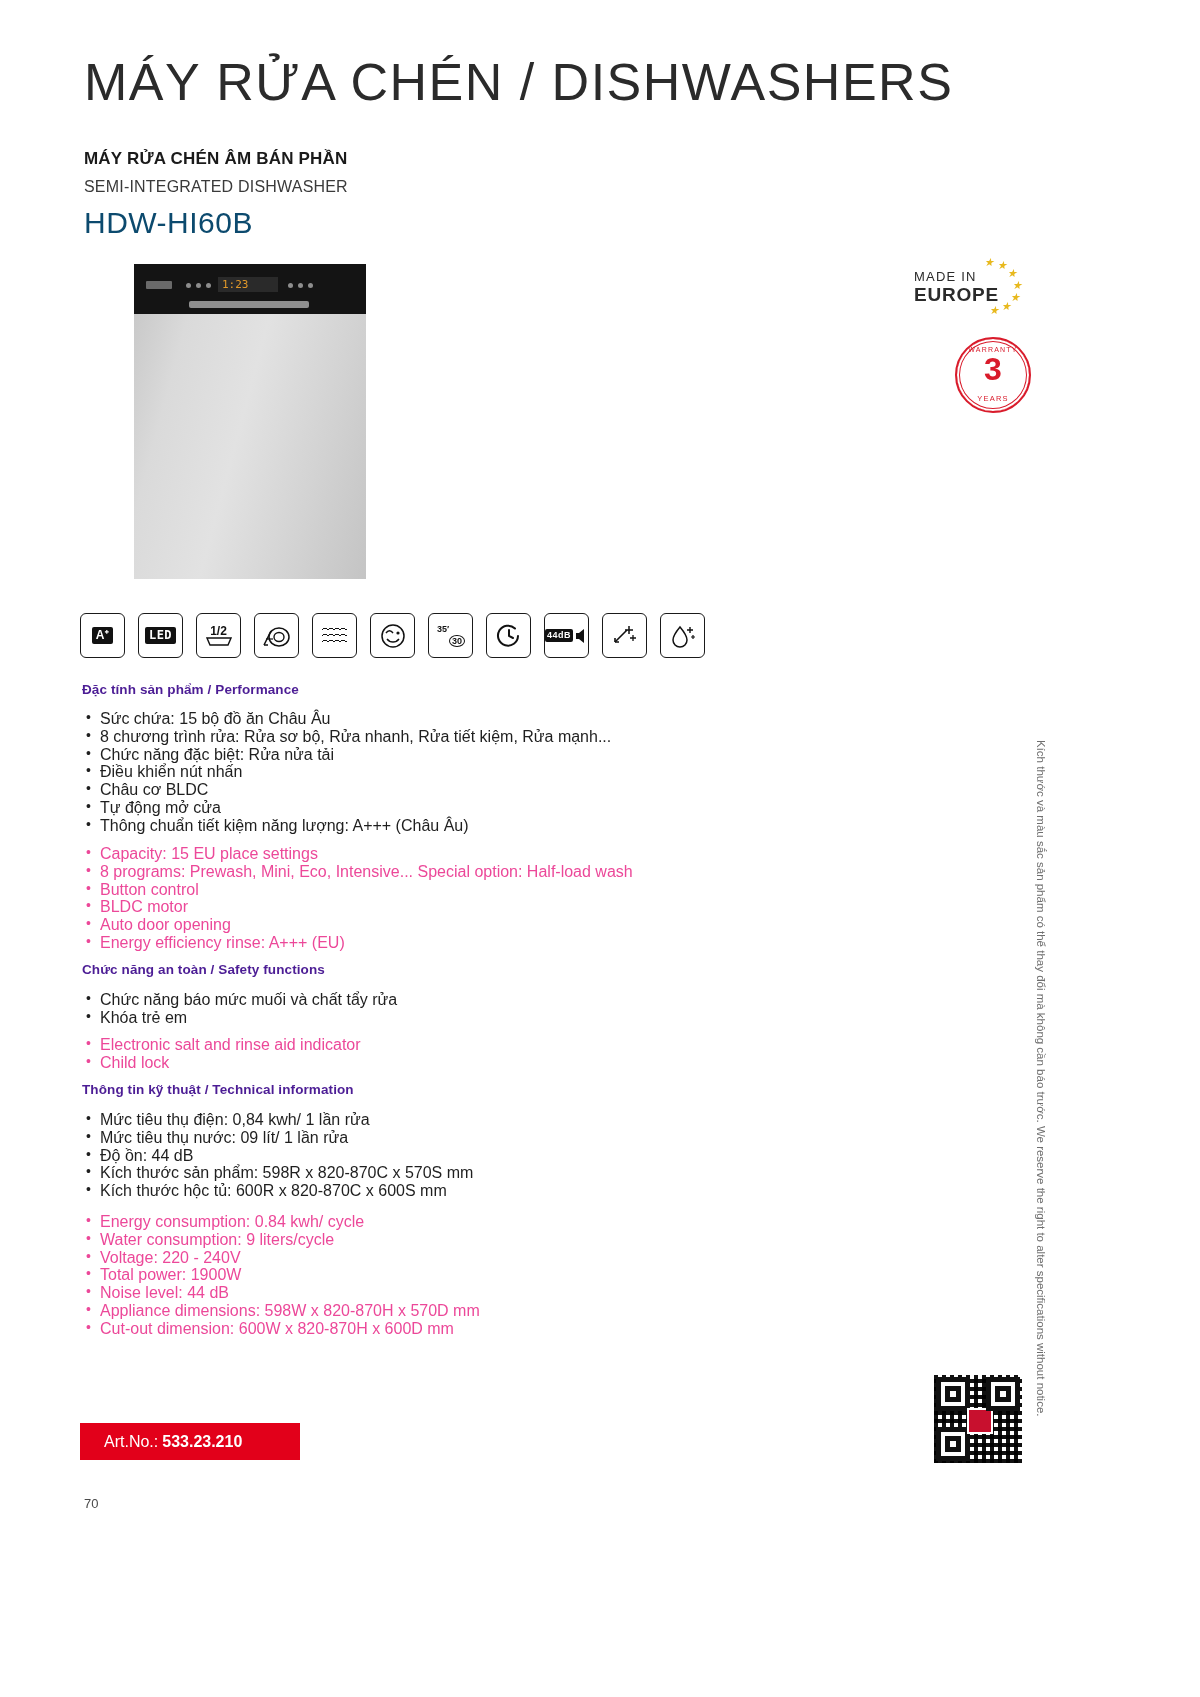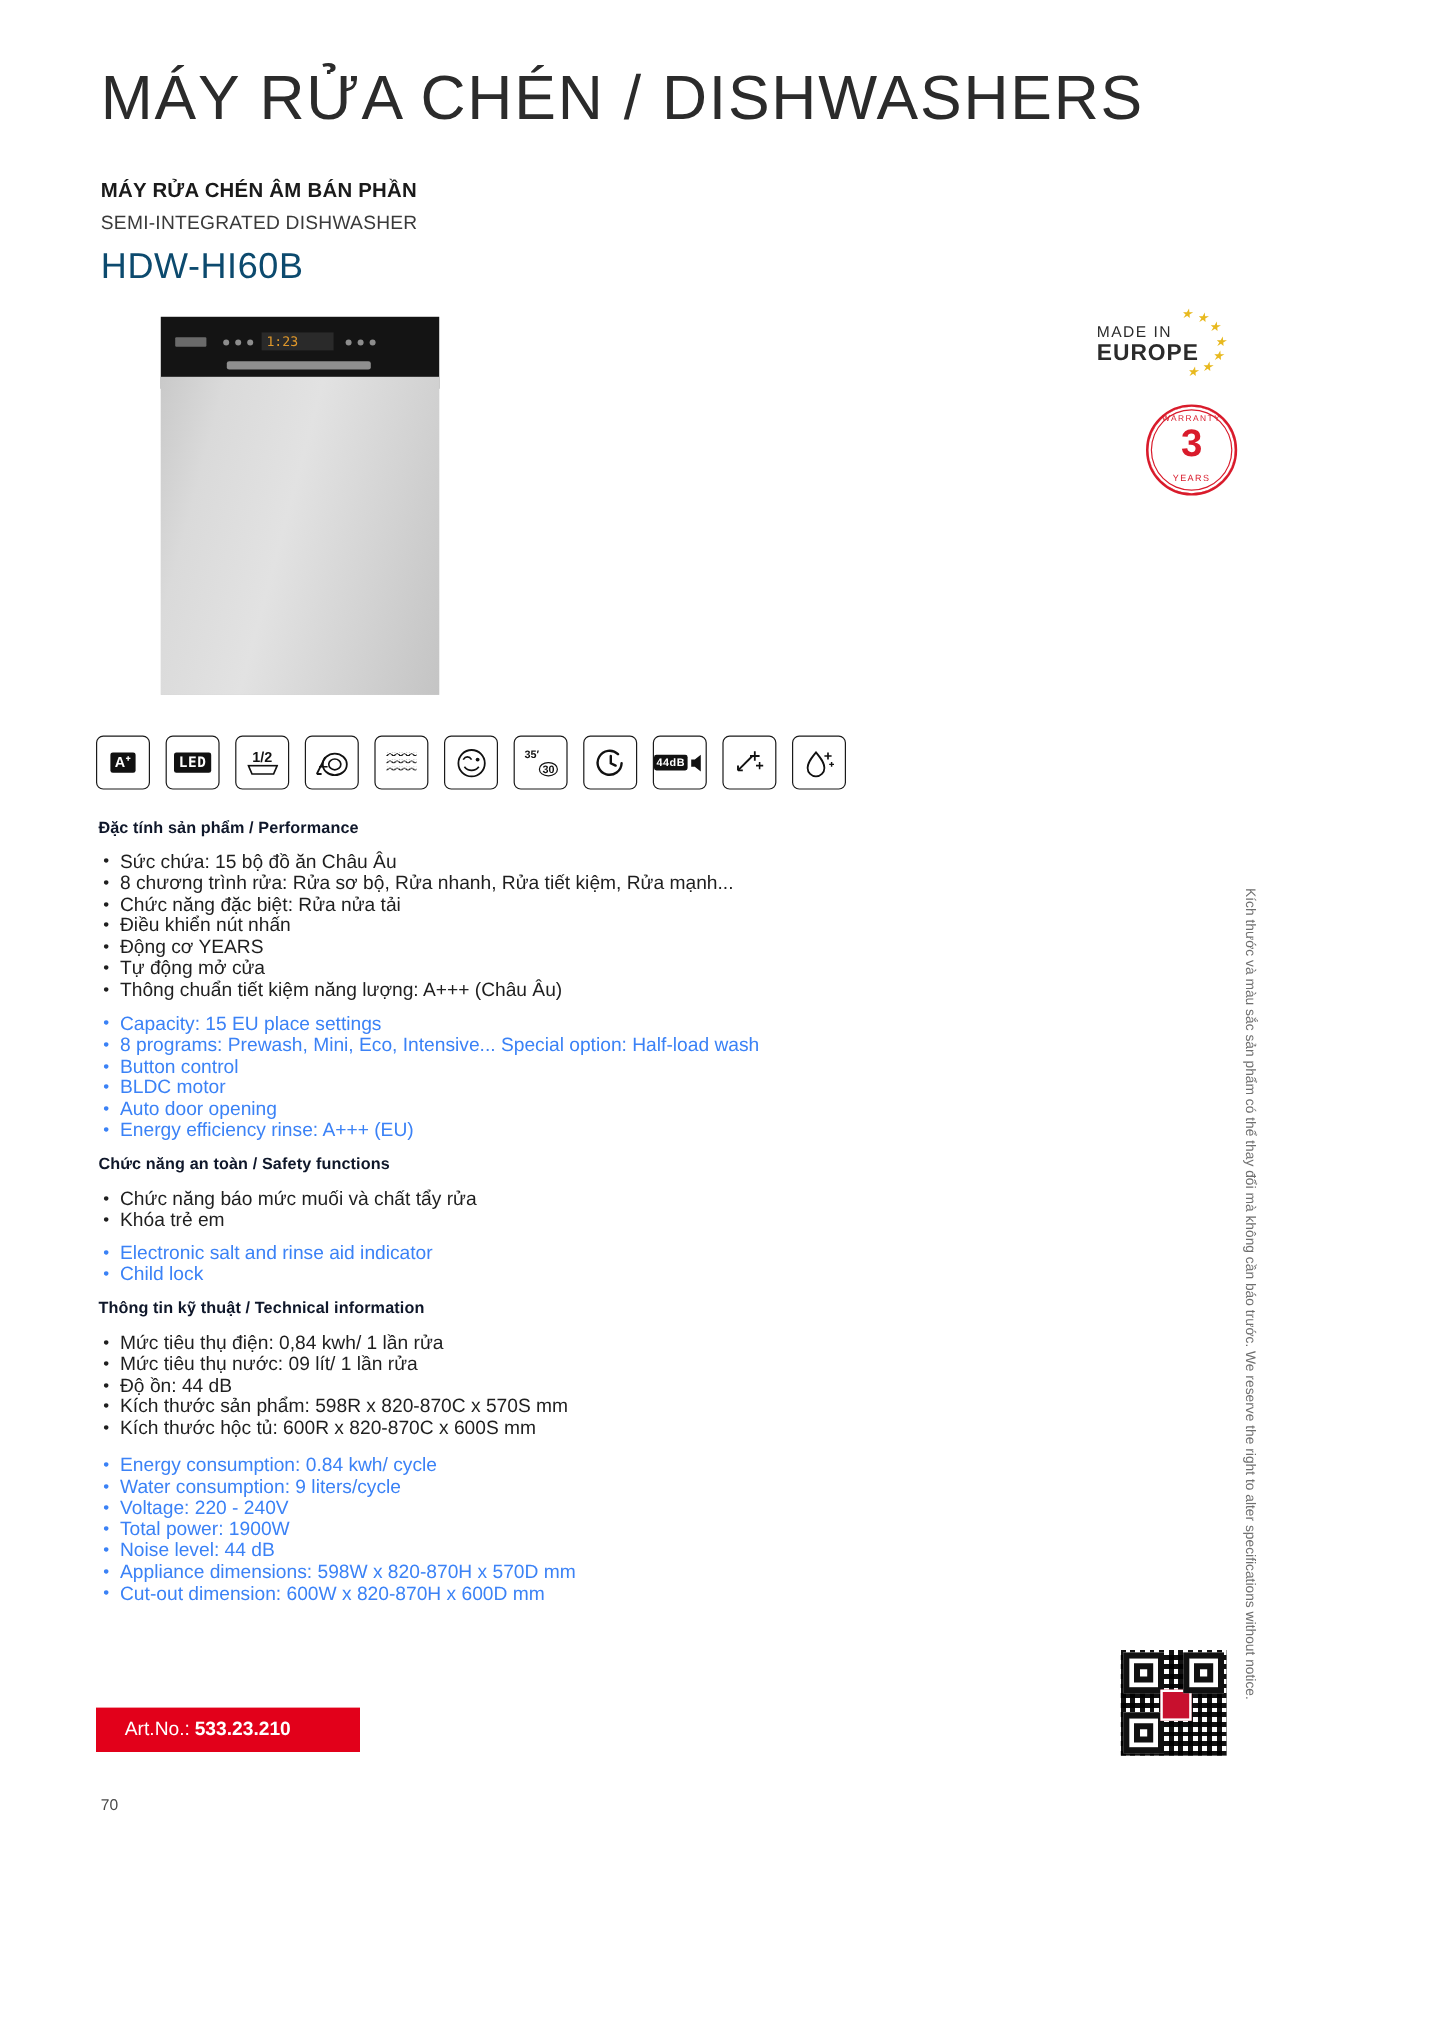--- a/index.html
+++ b/index.html
@@ -262,21 +262,21 @@
     background-size: 6px 6px;
     background-repeat: repeat-x;
   }
 
   
   .section-head {
     position: absolute;
     left: 82px;
     font-size: 13.5px;
     font-weight: bold;
-    color: #0f172a;
+    color: #4c1d95;
     letter-spacing: 0.1px;
   }
   .bullets {
     position: absolute;
     left: 82px;
     margin: 0;
     padding: 0;
     list-style: none;
   }
   .bullets li {
@@ -288,21 +288,21 @@
     white-space: nowrap;
   }
   .bullets li::before {
     content: "•";
     position: absolute;
     left: 4px;
     top: -1px;
     font-size: 14px;
   }
   .bullets.en li {
-    color: #3b82f6;
+    color: #ec4899;
   }
 
   
   .art-no {
     position: absolute;
     left: 80px;
     top: 1423px;
     width: 220px;
     height: 37px;
     background: #e2001a;
@@ -527,21 +527,21 @@
       </div>
     </div>
   </div>
 
   <div class="section-head" style="top:682px;">Đặc tính sản phẩm / Performance</div>
   <ul class="bullets" style="top:710px;">
     <li>Sức chứa: 15 bộ đồ ăn Châu Âu</li>
     <li>8 chương trình rửa: Rửa sơ bộ, Rửa nhanh, Rửa tiết kiệm, Rửa mạnh...</li>
     <li>Chức năng đặc biệt: Rửa nửa tải</li>
     <li>Điều khiển nút nhấn</li>
-    <li>Động cơ YEARS</li>
+    <li>Châu cơ BLDC</li>
     <li>Tự động mở cửa</li>
     <li>Thông chuẩn tiết kiệm năng lượng: A+++ (Châu Âu)</li>
   </ul>
   <ul class="bullets en" style="top:845px;">
     <li>Capacity: 15 EU place settings</li>
     <li>8 programs: Prewash, Mini, Eco, Intensive... Special option: Half-load wash</li>
     <li>Button control</li>
     <li>BLDC motor</li>
     <li>Auto door opening</li>
     <li>Energy efficiency rinse: A+++ (EU)</li>

